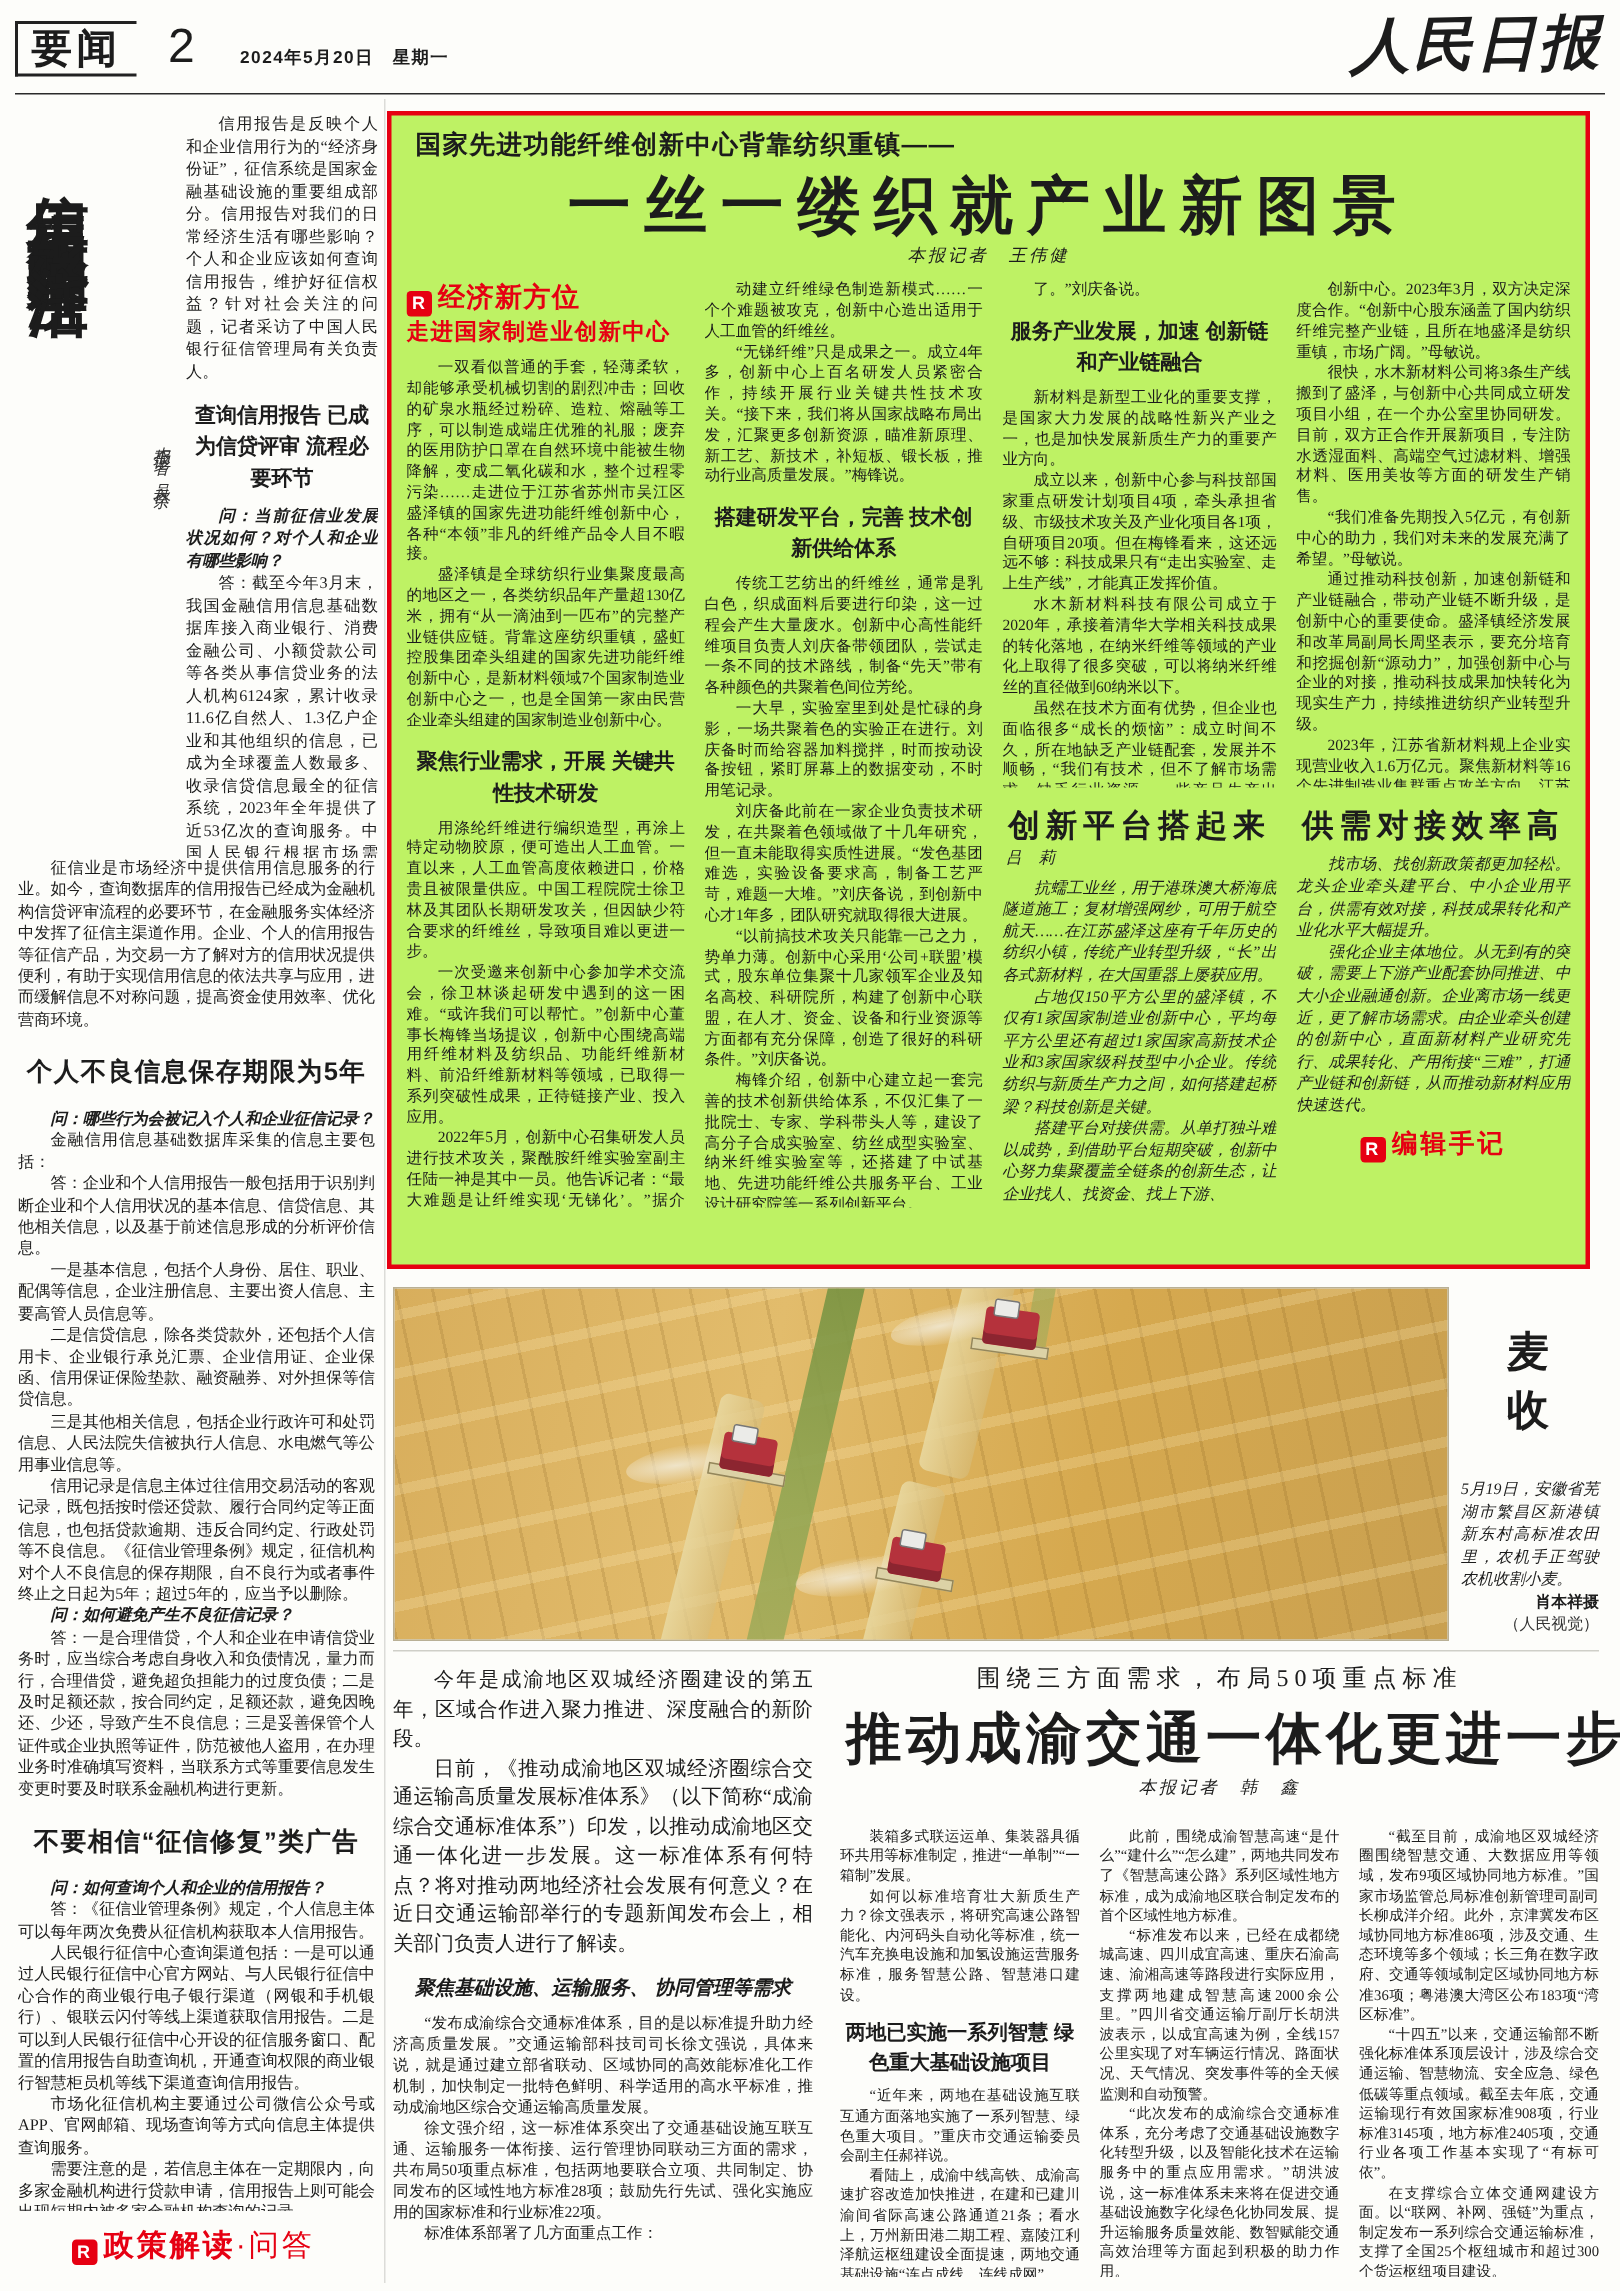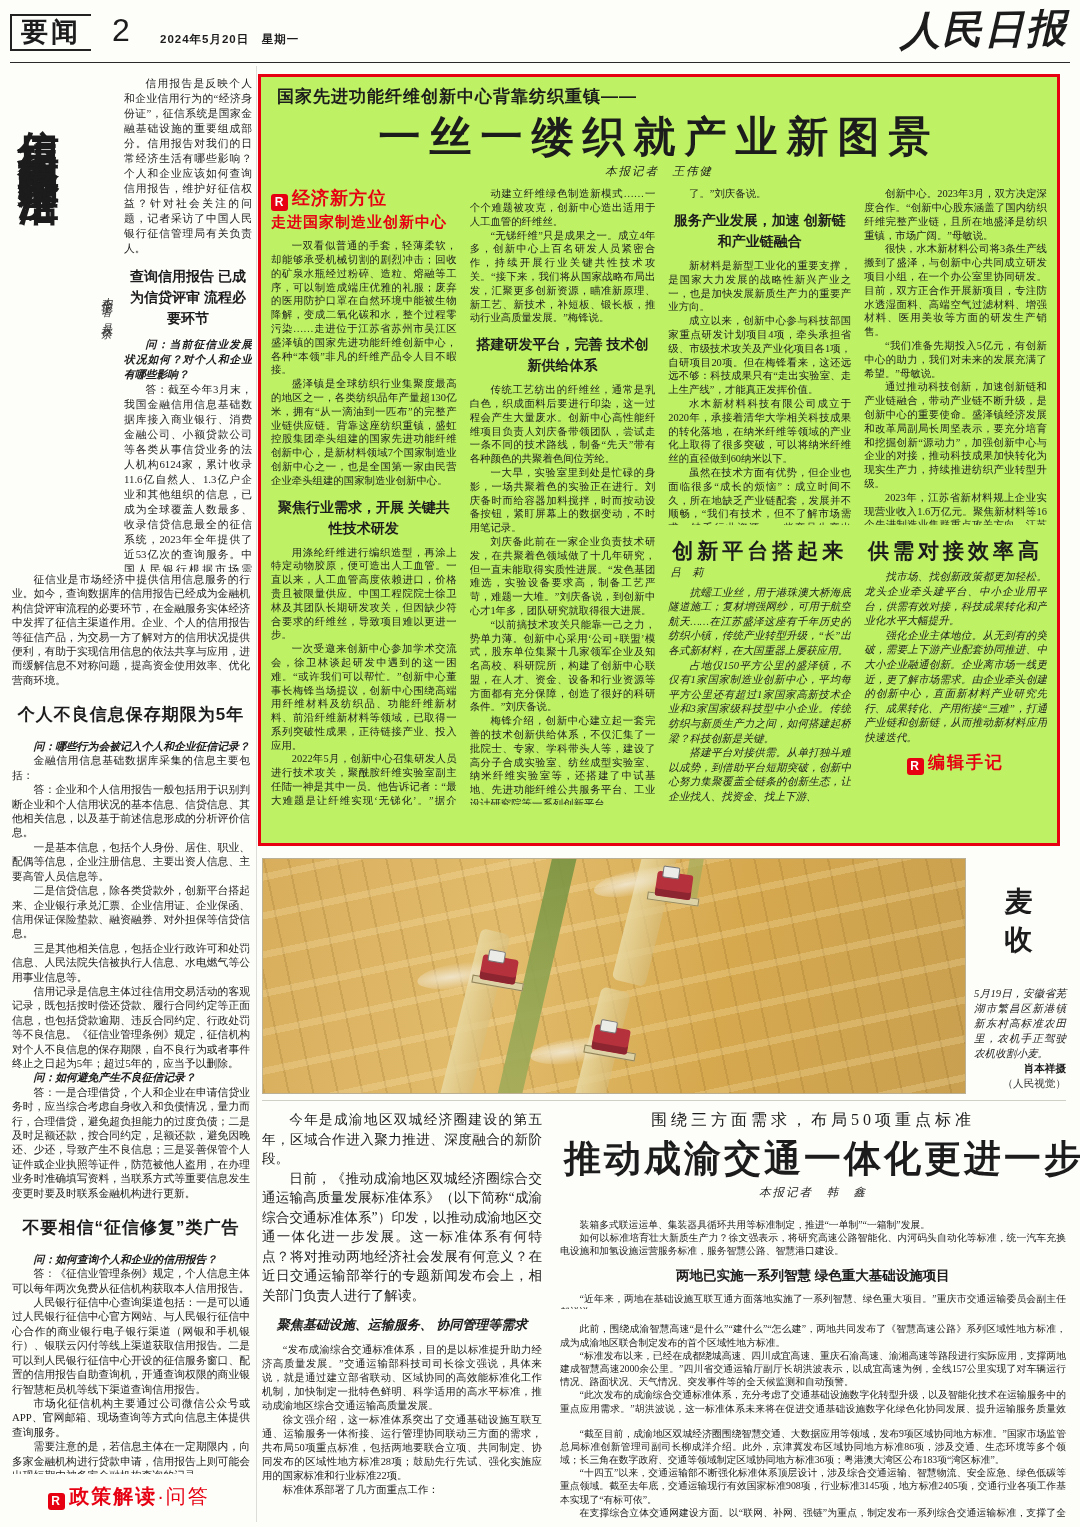--- a/index.html
+++ b/index.html
@@ -84,21 +84,21 @@
   .rule2{position:absolute;left:262px;top:1100px;width:804px;border-top:1px solid #cfcfc8;}
   .cy{position:absolute;left:262px;top:1106px;width:804px;height:414px;}
   .cy-col1{position:absolute;left:0;top:4px;width:280px;height:404px;overflow:hidden;text-align:justify;}
   .cy-lead{font-size:13.6px;line-height:19.5px;}
   .cy-col1 .sh1{font-size:13px;margin:10px 0 8px;font-style:italic;}
   .cy-small{font-size:10.4px;line-height:14px;}
   .cy-head{position:absolute;left:298px;top:4px;width:506px;text-align:center;}
   .cy-kicker{font:400 16px/1.3 "Liberation Serif",serif;letter-spacing:4px;}
   .cy-title{font:800 37px/1.2 "Liberation Sans",sans-serif;letter-spacing:3px;margin:6px 4px 4px;white-space:nowrap;text-align:center;}
   .cy-byline{font:italic 11.5px/1.3 "Liberation Serif",serif;letter-spacing:2px;}
-  .cy-cols{position:absolute;left:298px;top:112px;width:506px;height:300px;display:flex;gap:13px;overflow:hidden;flex-direction:column;}
+  .cy-cols{position:absolute;left:298px;top:112px;width:506px;height:300px;display:flex;gap:13px;overflow:hidden;}
   .cy-cols .fc{font-size:9.8px;line-height:13.2px;}
   .cy-cols .sh1{font-size:13.5px;margin:8px 0 6px;}
 </style>
 </head>
 <body>
 
 <div id="paper">
 
   <div class="hdr">
     <span class="sec-box">要闻</span>
@@ -123,21 +123,21 @@
     <div class="wide">
       <div>
           <p class="para">征信业是市场经济中提供信用信息服务的行业。如今，查询数据库的信用报告已经成为金融机构信贷评审流程的必要环节，在金融服务实体经济中发挥了征信主渠道作用。企业、个人的信用报告等征信产品，为交易一方了解对方的信用状况提供便利，有助于实现信用信息的依法共享与应用，进而缓解信息不对称问题，提高资金使用效率、优化营商环境。</p>
         </div>
       <div class="sh2">个人不良信息保存期限为5年</div>
       <div>
           <p class="para q">问：哪些行为会被记入个人和企业征信记录？</p>
           <p class="para">金融信用信息基础数据库采集的信息主要包括：</p>
           <p class="para">答：企业和个人信用报告一般包括用于识别判断企业和个人信用状况的基本信息、信贷信息、其他相关信息，以及基于前述信息形成的分析评价信息。</p>
           <p class="para">一是基本信息，包括个人身份、居住、职业、配偶等信息，企业注册信息、主要出资人信息、主要高管人员信息等。</p>
-          <p class="para">二是信贷信息，除各类贷款外，创新平台搭起来、企业银行承兑汇票、企业信用证、企业保函、信用保证保险垫款、融资融券、对外担保等信贷信息。</p>
+          <p class="para">二是信贷信息，除各类贷款外，还包括个人信用卡、企业银行承兑汇票、企业信用证、企业保函、信用保证保险垫款、融资融券、对外担保等信贷信息。</p>
           <p class="para">三是其他相关信息，包括企业行政许可和处罚信息、人民法院失信被执行人信息、水电燃气等公用事业信息等。</p>
           <p class="para">信用记录是信息主体过往信用交易活动的客观记录，既包括按时偿还贷款、履行合同约定等正面信息，也包括贷款逾期、违反合同约定、行政处罚等不良信息。《征信业管理条例》规定，征信机构对个人不良信息的保存期限，自不良行为或者事件终止之日起为5年；超过5年的，应当予以删除。</p>
           <p class="para q">问：如何避免产生不良征信记录？</p>
           <p class="para">答：一是合理借贷，个人和企业在申请信贷业务时，应当综合考虑自身收入和负债情况，量力而行，合理借贷，避免超负担能力的过度负债；二是及时足额还款，按合同约定，足额还款，避免因晚还、少还，导致产生不良信息；三是妥善保管个人证件或企业执照等证件，防范被他人盗用，在办理业务时准确填写资料，当联系方式等重要信息发生变更时要及时联系金融机构进行更新。</p>
         </div>
       <div class="sh2">不要相信“征信修复”类广告</div>
       <div>
           <p class="para q">问：如何查询个人和企业的信用报告？</p>
           <p class="para">答：《征信业管理条例》规定，个人信息主体可以每年两次免费从征信机构获取本人信用报告。</p>
           <p class="para">人民银行征信中心查询渠道包括：一是可以通过人民银行征信中心官方网站、与人民银行征信中心合作的商业银行电子银行渠道（网银和手机银行）、银联云闪付等线上渠道获取信用报告。二是可以到人民银行征信中心开设的征信服务窗口、配置的信用报告自助查询机，开通查询权限的商业银行智慧柜员机等线下渠道查询信用报告。</p>

